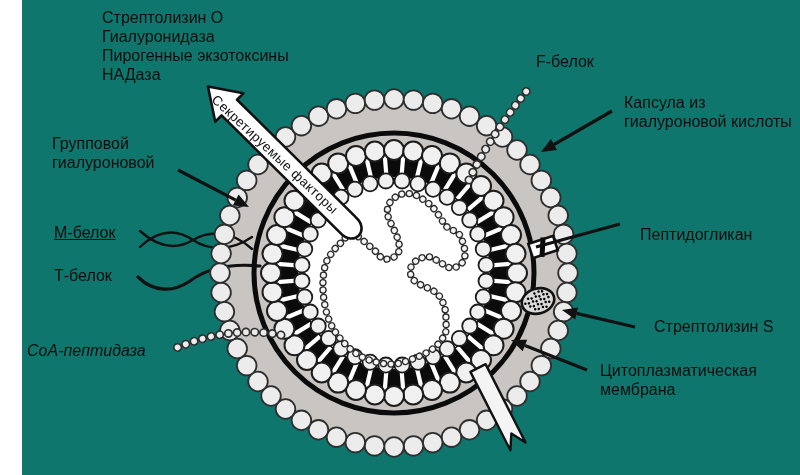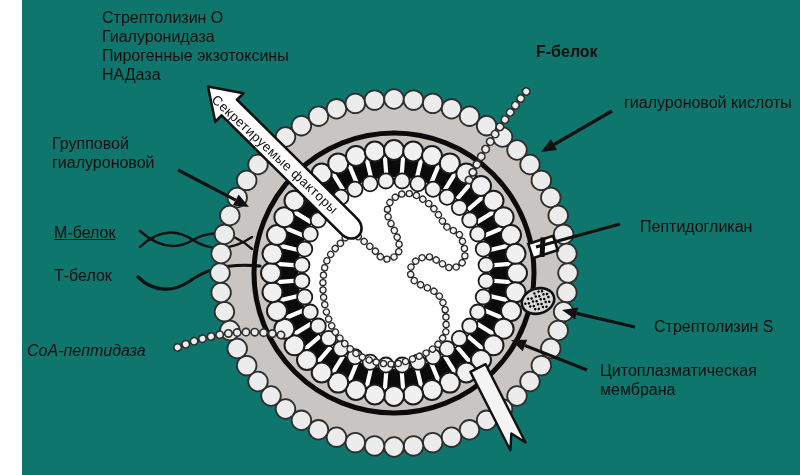--- a/index.html
+++ b/index.html
@@ -277,38 +277,39 @@
 
   <div class="lbl" style="left:80px;top:8px;">
     <div>Стрептолизин О</div>
     <div>Гиалуронидаза</div>
     <div>Пирогенные экзотоксины</div>
     <div>НАДаза</div>
   </div>
 
   <div class="arrow-text">Секретируемые факторы</div>
 
-  <div class="lbl" style="left:514px;top:42px;font-weight:bold;">F-белок</div>
+  <div class="lbl" style="left:514px;top:52px;">F-белок</div>
 
   <div class="lbl" style="left:602px;top:93px;">
+    <div>Капсула из</div>
     <div>гиалуроновой кислоты</div>
   </div>
 
   <div class="lbl" style="left:30px;top:134px;">
     <div>Групповой</div>
     <div>гиалуроновой</div>
   </div>
 
   <div class="lbl" style="left:32px;top:223px;text-decoration:underline;">М-белок</div>
 
   <div class="lbl" style="left:32px;top:266px;">Т-белок</div>
 
   <div class="lbl" style="left:5px;top:341px;font-style:italic;">СоА-пептидаза</div>
 
-  <div class="lbl" style="left:618px;top:217px;text-align:right;">Пептидогликан</div>
+  <div class="lbl" style="left:618px;top:225px;text-align:right;">Пептидогликан</div>
 
   <div class="lbl" style="left:632px;top:317px;">Стрептолизин S</div>
 
   <div class="lbl" style="left:578px;top:361px;">
     <div>Цитоплазматическая</div>
     <div>мембрана</div>
   </div>
 
 </div>
 

